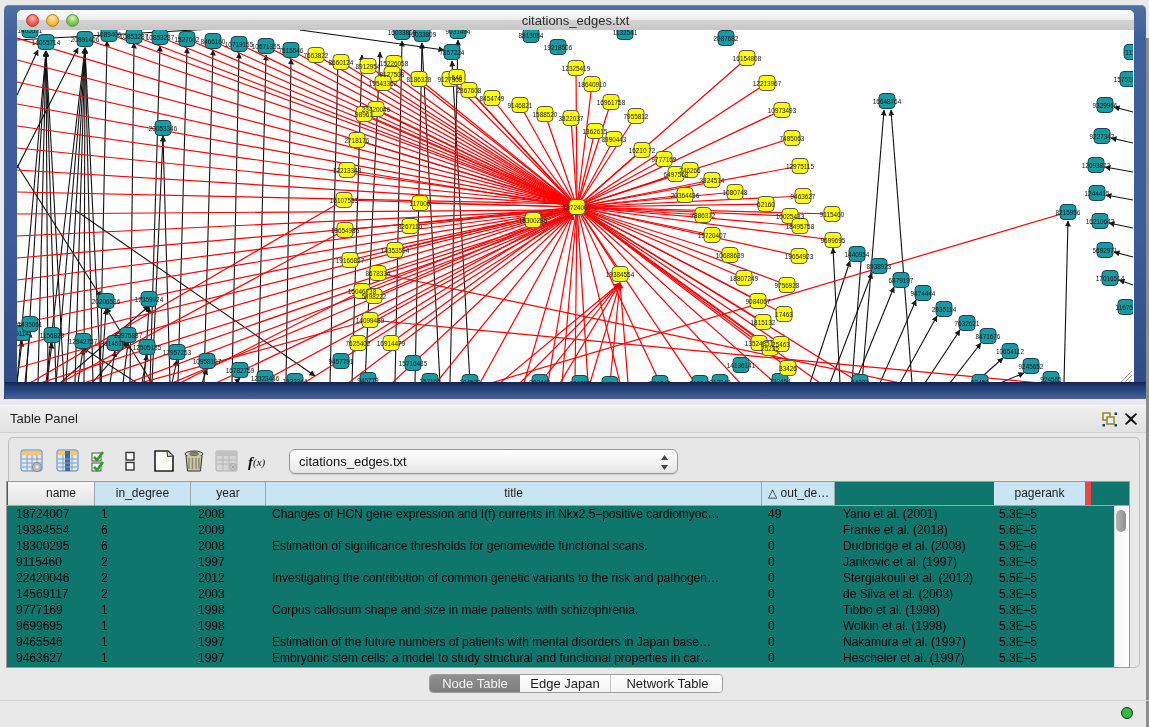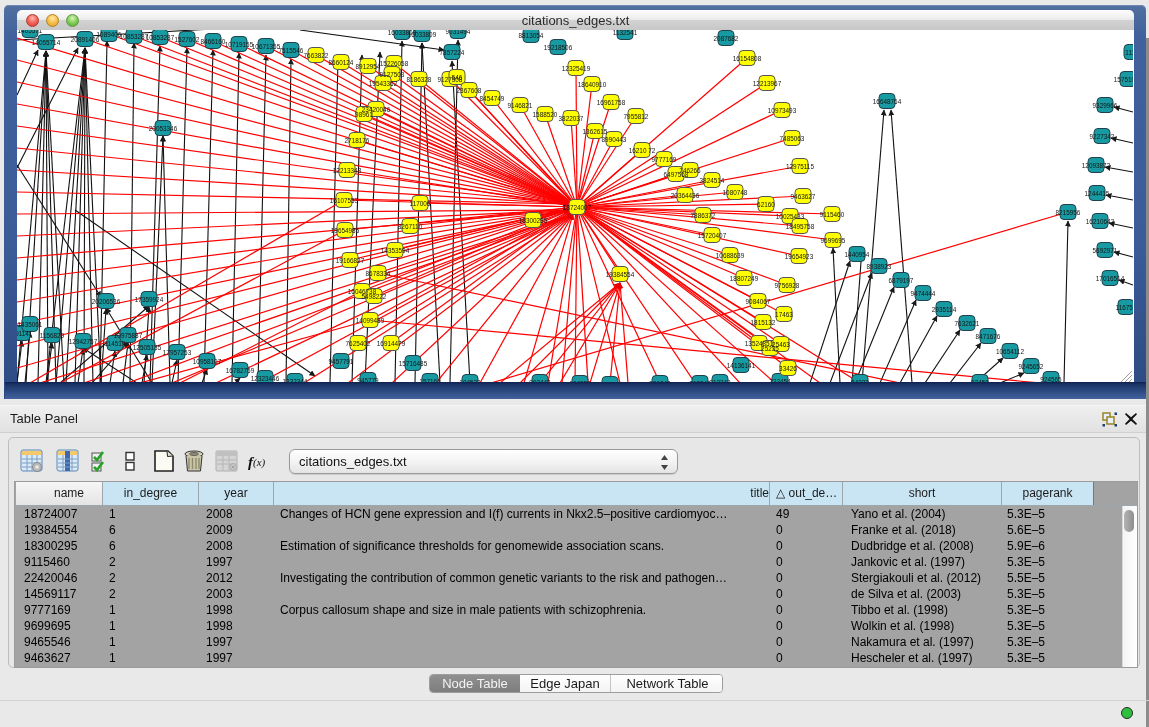--- a/index.html
+++ b/index.html
@@ -608,67 +608,64 @@
 </svg>
 
 <div class="abs" style="left:289px;top:449px;width:389px;height:25px;box-sizing:border-box;border:1px solid #9a9a9a;border-radius:6px;background:linear-gradient(180deg,#ffffff 0%,#f2f2f2 55%,#e4e4e4 100%);box-shadow:0 1px 1px rgba(0,0,0,.12)">
   <div class="abs" style="left:9px;top:4px;font-size:13px;color:#111">citations_edges.txt</div>
   <svg class="abs" style="right:8px;top:4px" width="9" height="17" viewBox="0 0 9 17">
     <path d="M4.5 1 L8 6 H1 z" fill="#444"></path>
     <path d="M4.5 16 L8 11 H1 z" fill="#444"></path>
   </svg>
 </div>
 
-<div class="abs" style="left:14px;top:481px;width:1122px;height:185px;background:#a3a3a3;border:1px solid #9b9b9b;box-sizing:content-box;overflow:hidden;font-size:12px;color:#000">
+<div class="abs" style="left:6px;top:481px;width:1122px;height:185px;background:#0f766e;border:1px solid #9b9b9b;box-sizing:content-box;overflow:hidden;font-size:12px;color:#000">
   <div class="abs" style="left:0;top:0;width:1122px;height:23px;border-bottom:1px solid #9ba7ad;font-size:12px;color:#1b1b1b">
       <div style="position:absolute;left:1px;top:0;width:86px;height:23px;background:linear-gradient(180deg,#f6f6f6,#e4e4e4);border-right:1px solid #9ba7ad;">
         <span style="position:absolute;left:20px;right:0;top:4px;text-align:center">name</span>
       </div>
       <div style="position:absolute;left:88px;top:0;width:95px;height:23px;background:#c9e5f4;border-right:1px solid #9ba7ad;">
         <span style="position:absolute;left:0;right:0;top:4px;text-align:center">in_degree</span>
       </div>
       <div style="position:absolute;left:184px;top:0;width:74px;height:23px;background:#c9e5f4;border-right:1px solid #9ba7ad;">
         <span style="position:absolute;left:0;right:0;top:4px;text-align:center">year</span>
       </div>
       <div style="position:absolute;left:259px;top:0;width:495px;height:23px;background:#c9e5f4;border-right:1px solid #9ba7ad;">
-        <span style="position:absolute;left:0;right:0;top:4px;text-align:right">title</span>
+        <span style="position:absolute;left:0;right:0;top:4px;text-align:center">title</span>
       </div>
       <div style="position:absolute;left:755px;top:0;width:72px;height:23px;background:#c9e5f4;border-right:1px solid #9ba7ad;">
         <span style="position:absolute;left:6px;top:4px">△ out_de…</span>
       </div>
-      <div style="position:absolute;left:828px;top:0;width:158px;height:23px;background:#c9e5f4;border-right:1px solid #9ba7ad;">
-        <span style="position:absolute;left:0;right:0;top:4px;text-align:center">short</span>
-      </div>
-      <div style="position:absolute;left:987px;top:0;width:91px;height:23px;background:#c9e5f4;border-right:1px solid #ef4444;">
+      <div style="position:absolute;left:987px;top:0;width:91px;height:23px;background:#c9e5f4;border-right:6px solid #ef4444;">
         <span style="position:absolute;left:0;right:0;top:4px;text-align:center">pagerank</span>
       </div>
     </div>
   <div class="abs" style="left:0;top:24px;width:1122px;height:161px">
       <div style="position:absolute;left:0;top:0px;height:16px;width:1122px;line-height:16px">
         <div style="position:absolute;left:9px;width:79px;top:0;white-space:nowrap;overflow:hidden">18724007</div>
         <div style="position:absolute;left:94px;width:90px;top:0;white-space:nowrap;overflow:hidden">1</div>
         <div style="position:absolute;left:191px;width:68px;top:0;white-space:nowrap;overflow:hidden">2008</div>
         <div style="position:absolute;left:265px;width:490px;top:0;white-space:nowrap;overflow:hidden">Changes of HCN gene expression and I(f) currents in Nkx2.5–positive cardiomyoc…</div>
         <div style="position:absolute;left:761px;width:67px;top:0;white-space:nowrap;overflow:hidden">49</div>
-        <div style="position:absolute;left:836px;width:151px;top:0;white-space:nowrap;overflow:hidden">Yano et al. (2004)</div>
+        <div style="position:absolute;left:836px;width:151px;top:0;white-space:nowrap;overflow:hidden">Yano et al. (2001)</div>
         <div style="position:absolute;left:992px;width:87px;top:0;white-space:nowrap;overflow:hidden">5.3E–5</div>
       </div>
       <div style="position:absolute;left:0;top:16px;height:16px;width:1122px;line-height:16px">
         <div style="position:absolute;left:9px;width:79px;top:0;white-space:nowrap;overflow:hidden">19384554</div>
         <div style="position:absolute;left:94px;width:90px;top:0;white-space:nowrap;overflow:hidden">6</div>
         <div style="position:absolute;left:191px;width:68px;top:0;white-space:nowrap;overflow:hidden">2009</div>
         <div style="position:absolute;left:761px;width:67px;top:0;white-space:nowrap;overflow:hidden">0</div>
         <div style="position:absolute;left:836px;width:151px;top:0;white-space:nowrap;overflow:hidden">Franke et al. (2018)</div>
         <div style="position:absolute;left:992px;width:87px;top:0;white-space:nowrap;overflow:hidden">5.6E–5</div>
       </div>
       <div style="position:absolute;left:0;top:32px;height:16px;width:1122px;line-height:16px">
         <div style="position:absolute;left:9px;width:79px;top:0;white-space:nowrap;overflow:hidden">18300295</div>
         <div style="position:absolute;left:94px;width:90px;top:0;white-space:nowrap;overflow:hidden">6</div>
         <div style="position:absolute;left:191px;width:68px;top:0;white-space:nowrap;overflow:hidden">2008</div>
-        <div style="position:absolute;left:265px;width:490px;top:0;white-space:nowrap;overflow:hidden">Estimation of significance thresholds for genomewide association scans.</div>
+        <div style="position:absolute;left:265px;width:490px;top:0;white-space:nowrap;overflow:hidden">Estimation of significance thresholds for genomewide functional scans.</div>
         <div style="position:absolute;left:761px;width:67px;top:0;white-space:nowrap;overflow:hidden">0</div>
         <div style="position:absolute;left:836px;width:151px;top:0;white-space:nowrap;overflow:hidden">Dudbridge et al. (2008)</div>
         <div style="position:absolute;left:992px;width:87px;top:0;white-space:nowrap;overflow:hidden">5.9E–6</div>
       </div>
       <div style="position:absolute;left:0;top:48px;height:16px;width:1122px;line-height:16px">
         <div style="position:absolute;left:9px;width:79px;top:0;white-space:nowrap;overflow:hidden">9115460</div>
         <div style="position:absolute;left:94px;width:90px;top:0;white-space:nowrap;overflow:hidden">2</div>
         <div style="position:absolute;left:191px;width:68px;top:0;white-space:nowrap;overflow:hidden">1997</div>
         <div style="position:absolute;left:761px;width:67px;top:0;white-space:nowrap;overflow:hidden">0</div>
         <div style="position:absolute;left:836px;width:151px;top:0;white-space:nowrap;overflow:hidden">Jankovic et al. (1997)</div>
@@ -705,28 +702,30 @@
         <div style="position:absolute;left:94px;width:90px;top:0;white-space:nowrap;overflow:hidden">1</div>
         <div style="position:absolute;left:191px;width:68px;top:0;white-space:nowrap;overflow:hidden">1998</div>
         <div style="position:absolute;left:761px;width:67px;top:0;white-space:nowrap;overflow:hidden">0</div>
         <div style="position:absolute;left:836px;width:151px;top:0;white-space:nowrap;overflow:hidden">Wolkin et al. (1998)</div>
         <div style="position:absolute;left:992px;width:87px;top:0;white-space:nowrap;overflow:hidden">5.3E–5</div>
       </div>
       <div style="position:absolute;left:0;top:128px;height:16px;width:1122px;line-height:16px">
         <div style="position:absolute;left:9px;width:79px;top:0;white-space:nowrap;overflow:hidden">9465546</div>
         <div style="position:absolute;left:94px;width:90px;top:0;white-space:nowrap;overflow:hidden">1</div>
         <div style="position:absolute;left:191px;width:68px;top:0;white-space:nowrap;overflow:hidden">1997</div>
+        <div style="position:absolute;left:265px;width:490px;top:0;white-space:nowrap;overflow:hidden">Estimation of the future numbers of patients with mental disorders in Japan base…</div>
         <div style="position:absolute;left:761px;width:67px;top:0;white-space:nowrap;overflow:hidden">0</div>
         <div style="position:absolute;left:836px;width:151px;top:0;white-space:nowrap;overflow:hidden">Nakamura et al. (1997)</div>
         <div style="position:absolute;left:992px;width:87px;top:0;white-space:nowrap;overflow:hidden">5.3E–5</div>
       </div>
       <div style="position:absolute;left:0;top:144px;height:16px;width:1122px;line-height:16px">
         <div style="position:absolute;left:9px;width:79px;top:0;white-space:nowrap;overflow:hidden">9463627</div>
         <div style="position:absolute;left:94px;width:90px;top:0;white-space:nowrap;overflow:hidden">1</div>
         <div style="position:absolute;left:191px;width:68px;top:0;white-space:nowrap;overflow:hidden">1997</div>
+        <div style="position:absolute;left:265px;width:490px;top:0;white-space:nowrap;overflow:hidden">Embryonic stem cells: a model to study structural and functional properties in car…</div>
         <div style="position:absolute;left:761px;width:67px;top:0;white-space:nowrap;overflow:hidden">0</div>
         <div style="position:absolute;left:836px;width:151px;top:0;white-space:nowrap;overflow:hidden">Hescheler et al. (1997)</div>
         <div style="position:absolute;left:992px;width:87px;top:0;white-space:nowrap;overflow:hidden">5.3E–5</div>
       </div>
     </div>
 
   <div class="abs" style="left:1107px;top:24px;width:15px;height:161px;background:linear-gradient(90deg,#f4f4f4,#ffffff);border-left:1px solid #d8d8d8"></div>
   <div class="abs" style="left:1109px;top:28px;width:10px;height:22px;border-radius:5px;background:linear-gradient(90deg,#b4b4b4,#8e8e8e)"></div>
 </div>
 

